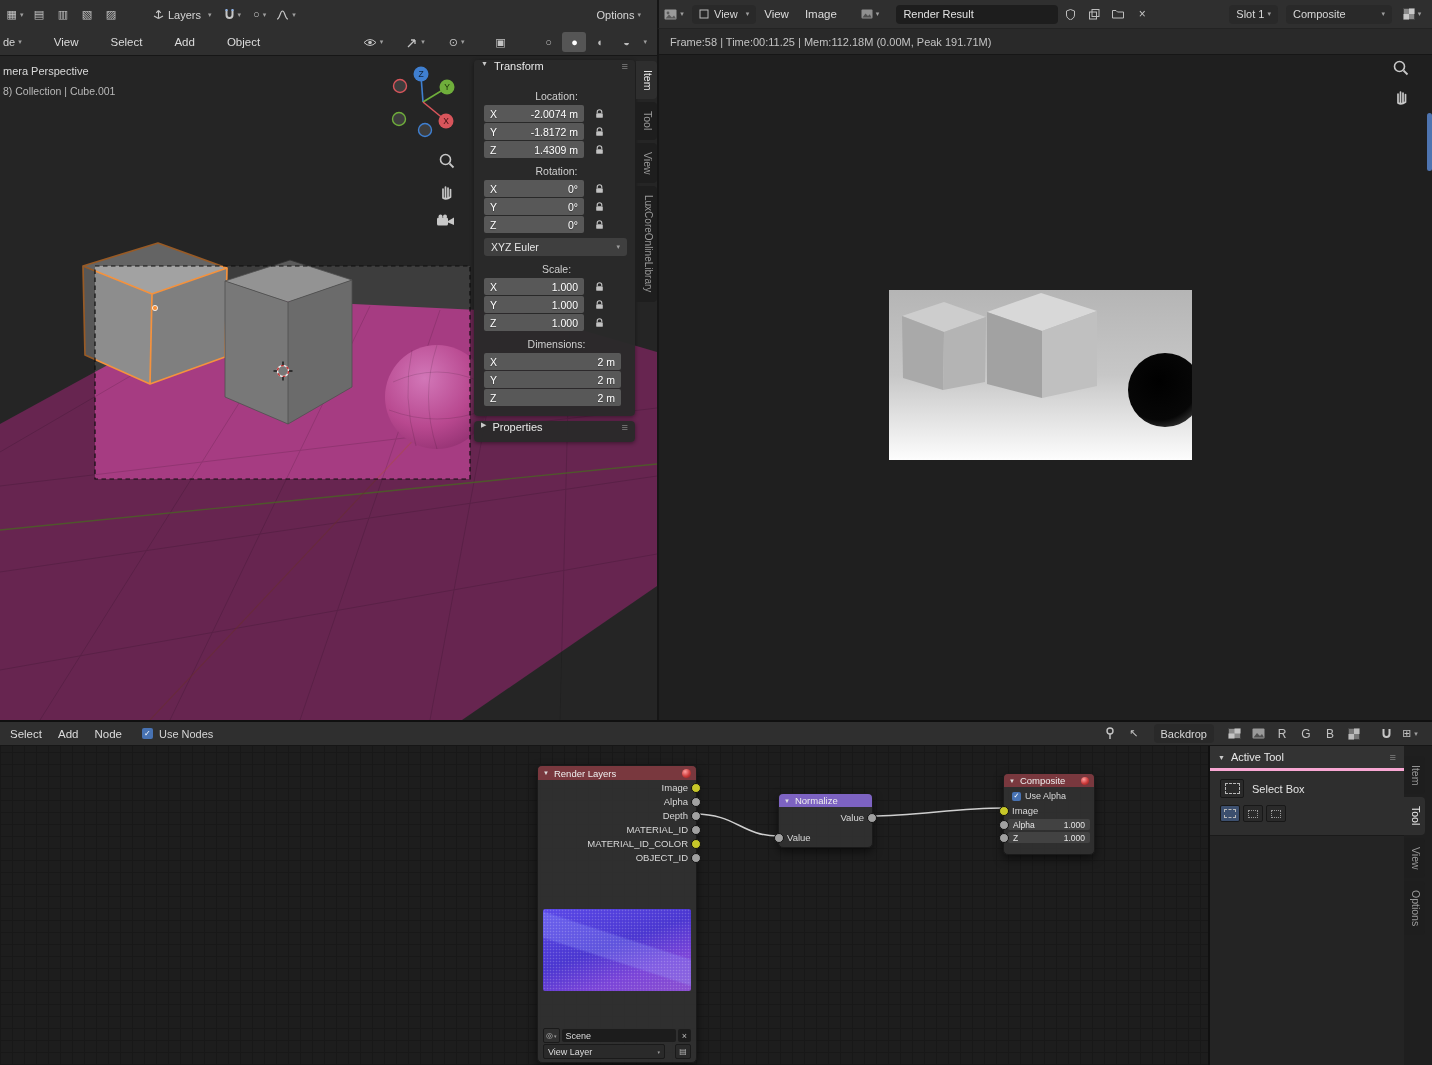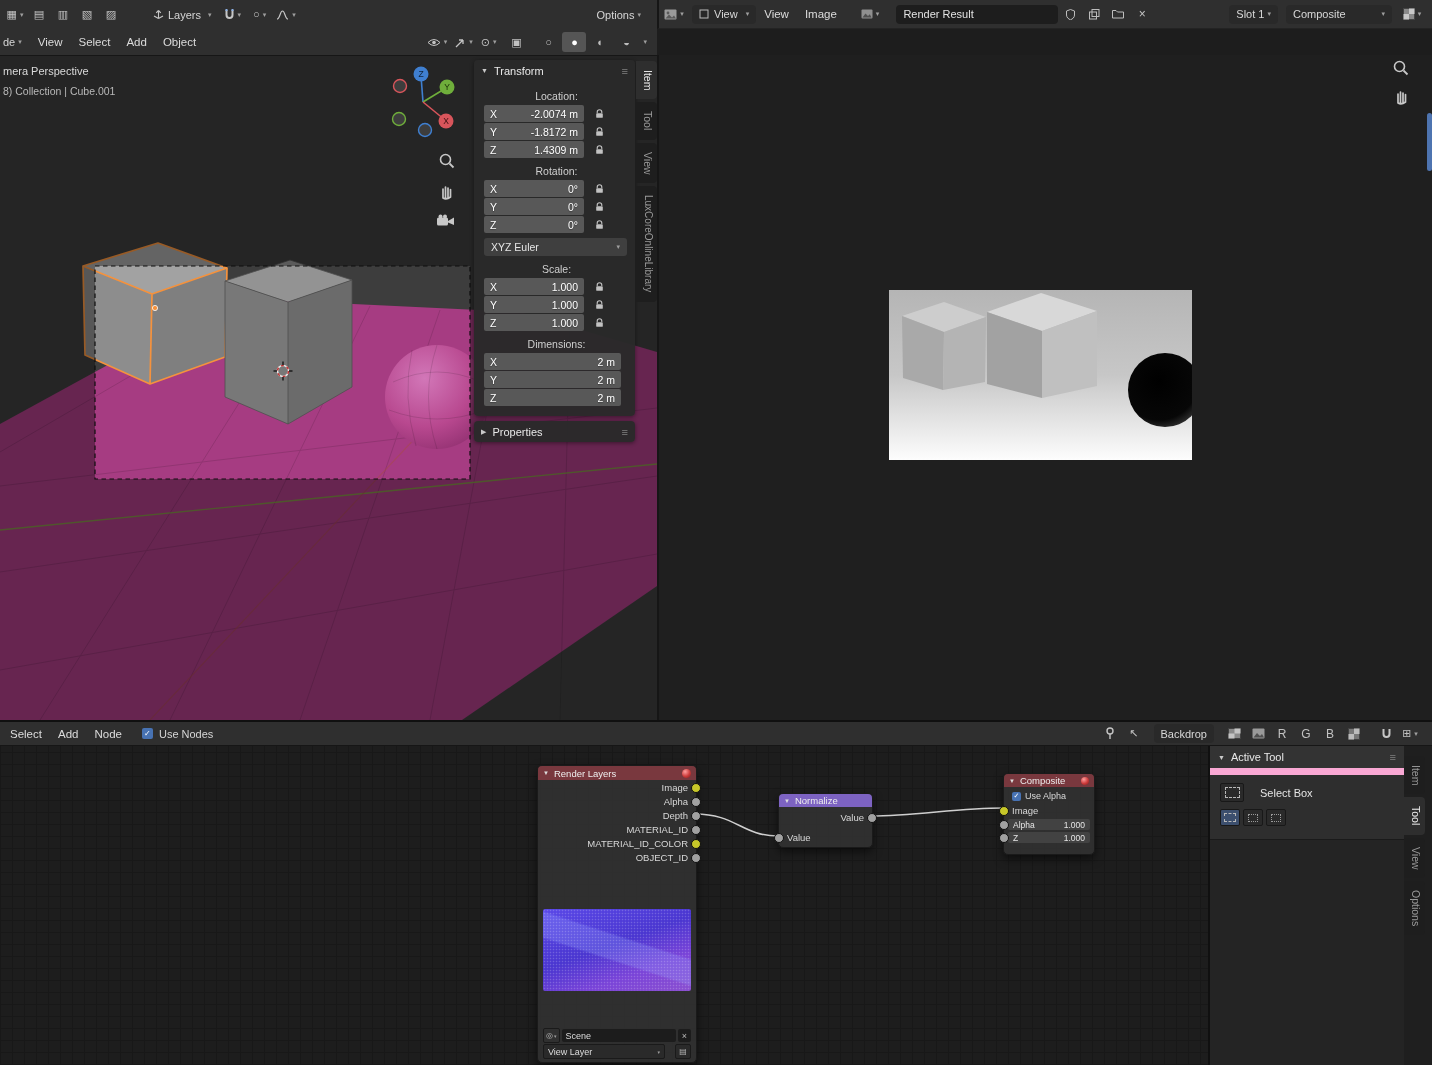--- a/index.html
+++ b/index.html
@@ -11,21 +11,21 @@
   .menu{padding:0 8px;font-size:11.5px;color:#dcdcdc;cursor:default;white-space:nowrap;}
   .chv{font-size:7px;color:#9f9f9f;margin-left:3px;}
   .ib{height:20px;min-width:20px;display:flex;align-items:center;justify-content:center;color:#c2c2c2;border-radius:3px;padding:0 2px;}
   .ib.active{background:#555;color:#fff;}
   .glyph{font-size:11px;line-height:1;}
   .pill{background:#1d1d1d;border-radius:4px;display:flex;align-items:center;height:19px;padding:0 7px;font-size:11px;color:#e2e2e2;}
   .ddown{background:#292929;border-radius:4px;height:19px;display:flex;align-items:center;padding:0 7px;font-size:11px;color:#d8d8d8;}
   
   .npanel{width:161px;}
   .panel{background:rgba(42,42,42,0.96);border-radius:4px;margin-bottom:5px;box-shadow:0 1px 4px rgba(0,0,0,.45);}
-  .phdr{height:21px;display:flex;align-items:center;padding:0 7px;font-size:11px;color:#e8e8e8;}
+  .phdr{height:21px;display:flex;align-items:flex-start;padding:0 7px;font-size:11px;color:#e8e8e8;}
   .tri{font-size:7px;color:#c9c9c9;margin-right:6px;}
   .grip{margin-left:auto;color:#808080;font-size:11px;}
   .pbody{padding:2px 6px 9px 10px;text-align:center;}
   .plab{font-size:10.5px;color:#cfcfcf;margin:7px 0 3px;}
   .axrow{display:flex;align-items:center;margin-bottom:1px;}
   .axf{display:flex;align-items:center;width:100px;height:17px;background:#585858;border-radius:2px;padding:0 6px;box-sizing:border-box;font-size:10.5px;color:#fff;text-shadow:0 1px 1px rgba(0,0,0,.3);}
   .axf .v{margin-left:auto;}
   .axf.wide{width:137px;}
   .lockw{margin-left:11px;display:flex;align-items:center;}
   .seldd{width:143px;height:18px;background:#3f3f3f;border-radius:3px;display:flex;align-items:center;padding:0 7px;box-sizing:border-box;font-size:10.5px;color:#e6e6e6;margin:5px 0 2px;}
@@ -49,21 +49,21 @@
   .nslider .nv{margin-left:auto;}
   .nslider .socket{top:1px;left:-9px;}
   .cb{width:11px;height:11px;background:#4772b3;border-radius:2px;display:flex;align-items:center;justify-content:center;color:#fff;font-size:8px;flex:none;}
   .cb.small{width:9px;height:9px;font-size:7px;}
   .gridbg{background-color:#1d1d1d;background-image:repeating-linear-gradient(0deg,#181818 0 1px,transparent 1px 12px),repeating-linear-gradient(90deg,#181818 0 1px,transparent 1px 12px);}
   .preview{margin:45px 5px 0;height:82px;border-radius:2px;background:
      radial-gradient(rgba(255,255,255,0.20) 0.6px, transparent 1.1px),
      linear-gradient(198deg, transparent 38%, rgba(150,160,255,.28) 40% 58%, transparent 60%),
      linear-gradient(160deg,#5a48e8 0%,#4a36d0 45%,#7a44d8 72%,#8a4fd0 100%);
      background-size:3px 3px,100% 100%,100% 100%;}
-  .toolhdr{height:22px;display:flex;align-items:center;padding:0 8px;font-size:11px;color:#e8e8e8;background:#333;border-bottom:7px solid #f9a8d4;}
+  .toolhdr{height:22px;display:flex;align-items:center;padding:0 8px;font-size:11px;color:#e8e8e8;background:#333;border-bottom:3px solid #f9a8d4;}
   .modebtn{width:18px;height:15px;background:#2a2a2a;border:1px solid #181818;border-radius:2px;display:flex;align-items:center;justify-content:center;}
   .modebtn.active{background:#3c4f6e;}
   .modebtn .dash{width:10px;height:7px;border:1px dashed #b8b8b8;}
   .modebtn .corner{width:8px;height:6px;border:1px solid #9a9a9a;border-style:dotted;}
   svg{display:block;}
   .iconrowgap{gap:3px;}
 </style>
 </head>
 <body>
 
@@ -176,21 +176,21 @@
     <div class="ib" style="margin-right:8px">
       <svg width="12" height="12" viewBox="0 0 12 12">
           <rect x="0.5" y="0.5" width="11" height="11" fill="#8a8a8a" stroke="#444"></rect>
           <rect x="6" y="0.5" width="5.5" height="5.5" fill="#c8c8c8"></rect>
           <rect x="0.5" y="6" width="5.5" height="5.5" fill="#c8c8c8"></rect>
         </svg>
       <span class="chv">▾</span>
     </div>
   </div>
 
-  <div class="abs row hdr" style="left:0;top:29px;width:657px;height:27px;border-bottom:1px solid #161616;box-sizing:border-box;">
+  <div class="abs row hdr" style="left:0;top:29px;width:657px;height:27px;border-bottom:1px solid #161616;box-sizing:border-box;gap:16px;">
     <div class="row" style="padding-left:3px">
       <span>de</span>
         <span class="chv">▾</span>
     </div>
     <span class="menu" style="margin-left:8px">View</span>
     <span class="menu">Select</span>
     <span class="menu">Add</span>
     <span class="menu">Object</span>
     <div style="flex:1"></div>
     <div class="row">
@@ -223,20 +223,23 @@
       <div class="ib">
           <span class="glyph" style="color:#bdbdbd">◐</span>
         </div>
       <div class="ib">
           <span class="glyph" style="color:#bdbdbd">◒</span>
         </div>
       <span class="chv">▾</span>
     </div>
   </div>
 
+  <div class="abs row" style="left:657px;top:29px;width:775px;height:26px;background:#292929;border-left:2px solid #161616;border-bottom:1px solid #161616;box-sizing:border-box;">
+    <span style="padding-left:11px;color:#c3c3c3;font-size:11px">Frame:58 | Time:00:11.25 | Mem:112.18M (0.00M, Peak 191.71M)</span>
+  </div>
 
   <div class="abs" style="left:0;top:56px;width:657px;height:664px;overflow:hidden;background:#14532d;">
     <svg class="abs" width="657" height="664" style="left:0;top:0">
       <defs>
         <radialGradient id="sphg" cx="0.38" cy="0.32" r="0.78">
           <stop offset="0" stop-color="#d277b8"></stop>
             <stop offset="0.6" stop-color="#b8488f"></stop>
             <stop offset="1" stop-color="#8f2f6f"></stop>
         </radialGradient>
       </defs>
@@ -682,21 +685,21 @@
     </div>
   </div>
 
   <div class="abs" style="left:1208px;top:746px;width:196px;height:319px;background:#242424;border-left:2px solid #101010;box-sizing:border-box;">
     <div style="background:#2e2e2e;padding-bottom:10px;border-bottom:1px solid #1a1a1a">
       <div class="toolhdr">
         <span class="tri">▼</span>
         <span>Active Tool</span>
         <span class="grip">≡</span>
       </div>
-      <div class="row" style="padding:8px 10px 4px;gap:16px">
+      <div class="row" style="padding:8px 10px 4px;gap:8px">
         <span class="modebtn" style="width:22px;height:17px">
             <span class="dash" style="width:13px;height:9px"></span>
           </span>
         <span style="font-size:11px;color:#e4e4e4">Select Box</span>
       </div>
       <div class="row iconrowgap" style="padding:3px 10px">
         <span class="modebtn active">
             <span class="dash"></span>
           </span>
         <span class="modebtn">

